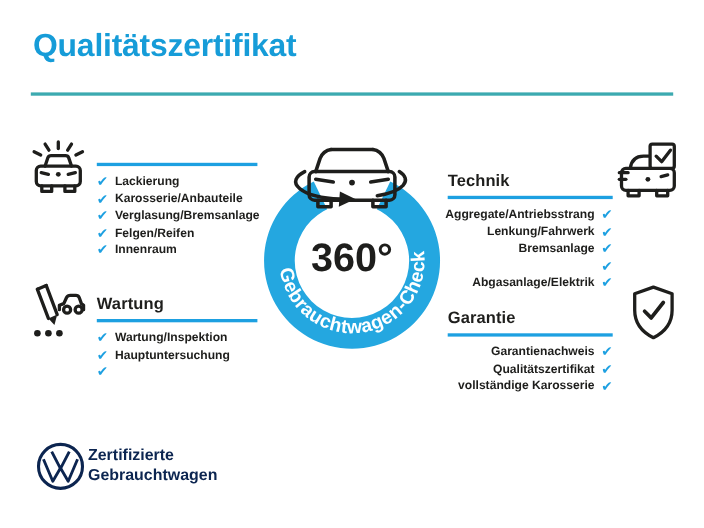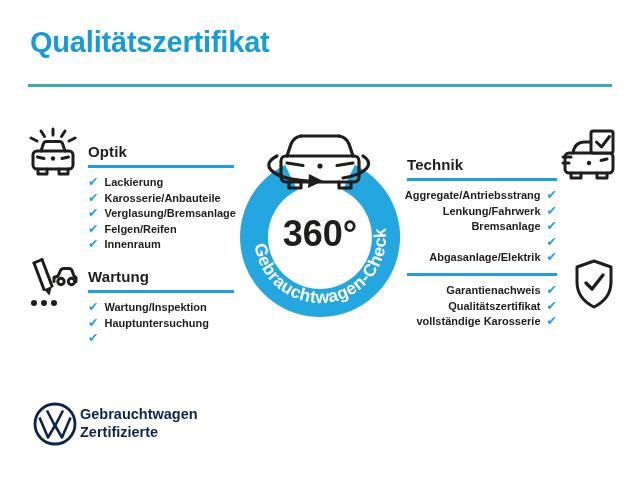--- a/index.html
+++ b/index.html
@@ -43,21 +43,20 @@
       <rect x="7" y="24" width="40" height="18" rx="4"></rect>
       <path d="M12,42 v5 h9 v-5"></path>
         <path d="M33,42 v5 h9 v-5"></path>
       <path d="M11.5,30 L18,31.5"></path>
         <path d="M42.5,30 L36,31.5"></path>
     </g>
     <circle cx="27" cy="31.5" r="2.2" fill="var(--text-dark)"></circle>
   </svg>
 
   <div class="sec" style="left:88px;top:143px;width:146px;">
-    <h2>Optik</h2>
     <div class="rule"></div>
     <ul>
       <li>
           <span class="chk">✔</span>
           <span>Lackierung</span>
         </li>
       <li>
           <span class="chk">✔</span>
           <span>Karosserie/Anbauteile</span>
         </li>
@@ -149,20 +148,21 @@
         </li>
     </ul>
   </div>
 
   <svg class="icon" style="left:573px;top:258px;" width="42" height="52" viewBox="0 0 42 52">
     <path d="M21,3 L38,9 L38,24 C38,36 31,44 21,49 C11,44 4,36 4,24 L4,9 Z" fill="#fff" stroke="var(--text-dark)" stroke-width="3" stroke-linejoin="round"></path>
     <path d="M13,25 L19,31 L30,17" stroke="var(--text-dark)" stroke-width="3.4" fill="none" stroke-linecap="round" stroke-linejoin="round"></path>
   </svg>
 
   <div class="sec right" style="left:407px;top:268px;width:150px;">
+    <h2>Garantie</h2>
     <div class="rule"></div>
     <ul>
       <li>
           <span class="chk">✔</span>
           <span>Garantienachweis</span>
         </li>
       <li>
           <span class="chk">✔</span>
           <span>Qualitätszertifikat</span>
         </li>
@@ -199,17 +199,17 @@
     <circle cx="105" cy="56" r="2.6" fill="var(--text-dark)"></circle>
     <polygon points="94,64 108,71 93,78" fill="var(--text-dark)"></polygon>
   </svg>
 
   <svg class="footer-logo" width="46" height="46" viewBox="0 0 46 46">
     <circle cx="23" cy="23" r="20" fill="none" stroke="var(--navy)" stroke-width="2.8"></circle>
     <path d="M15,9.5 L23,25 L31,9.5" fill="none" stroke="var(--navy)" stroke-width="2.6" stroke-linejoin="round"></path>
     <path d="M7.5,16.5 L16,36.5 L23,24.5 L30,36.5 L38.5,16.5" fill="none" stroke="var(--navy)" stroke-width="2.6" stroke-linejoin="round"></path>
   </svg>
   <div class="footer-text">
+    <div>Zertifizierte</div>
     <div>Gebrauchtwagen</div>
-    <div>Zertifizierte</div>
   </div>
 
 </div>
 
 </body></html>

